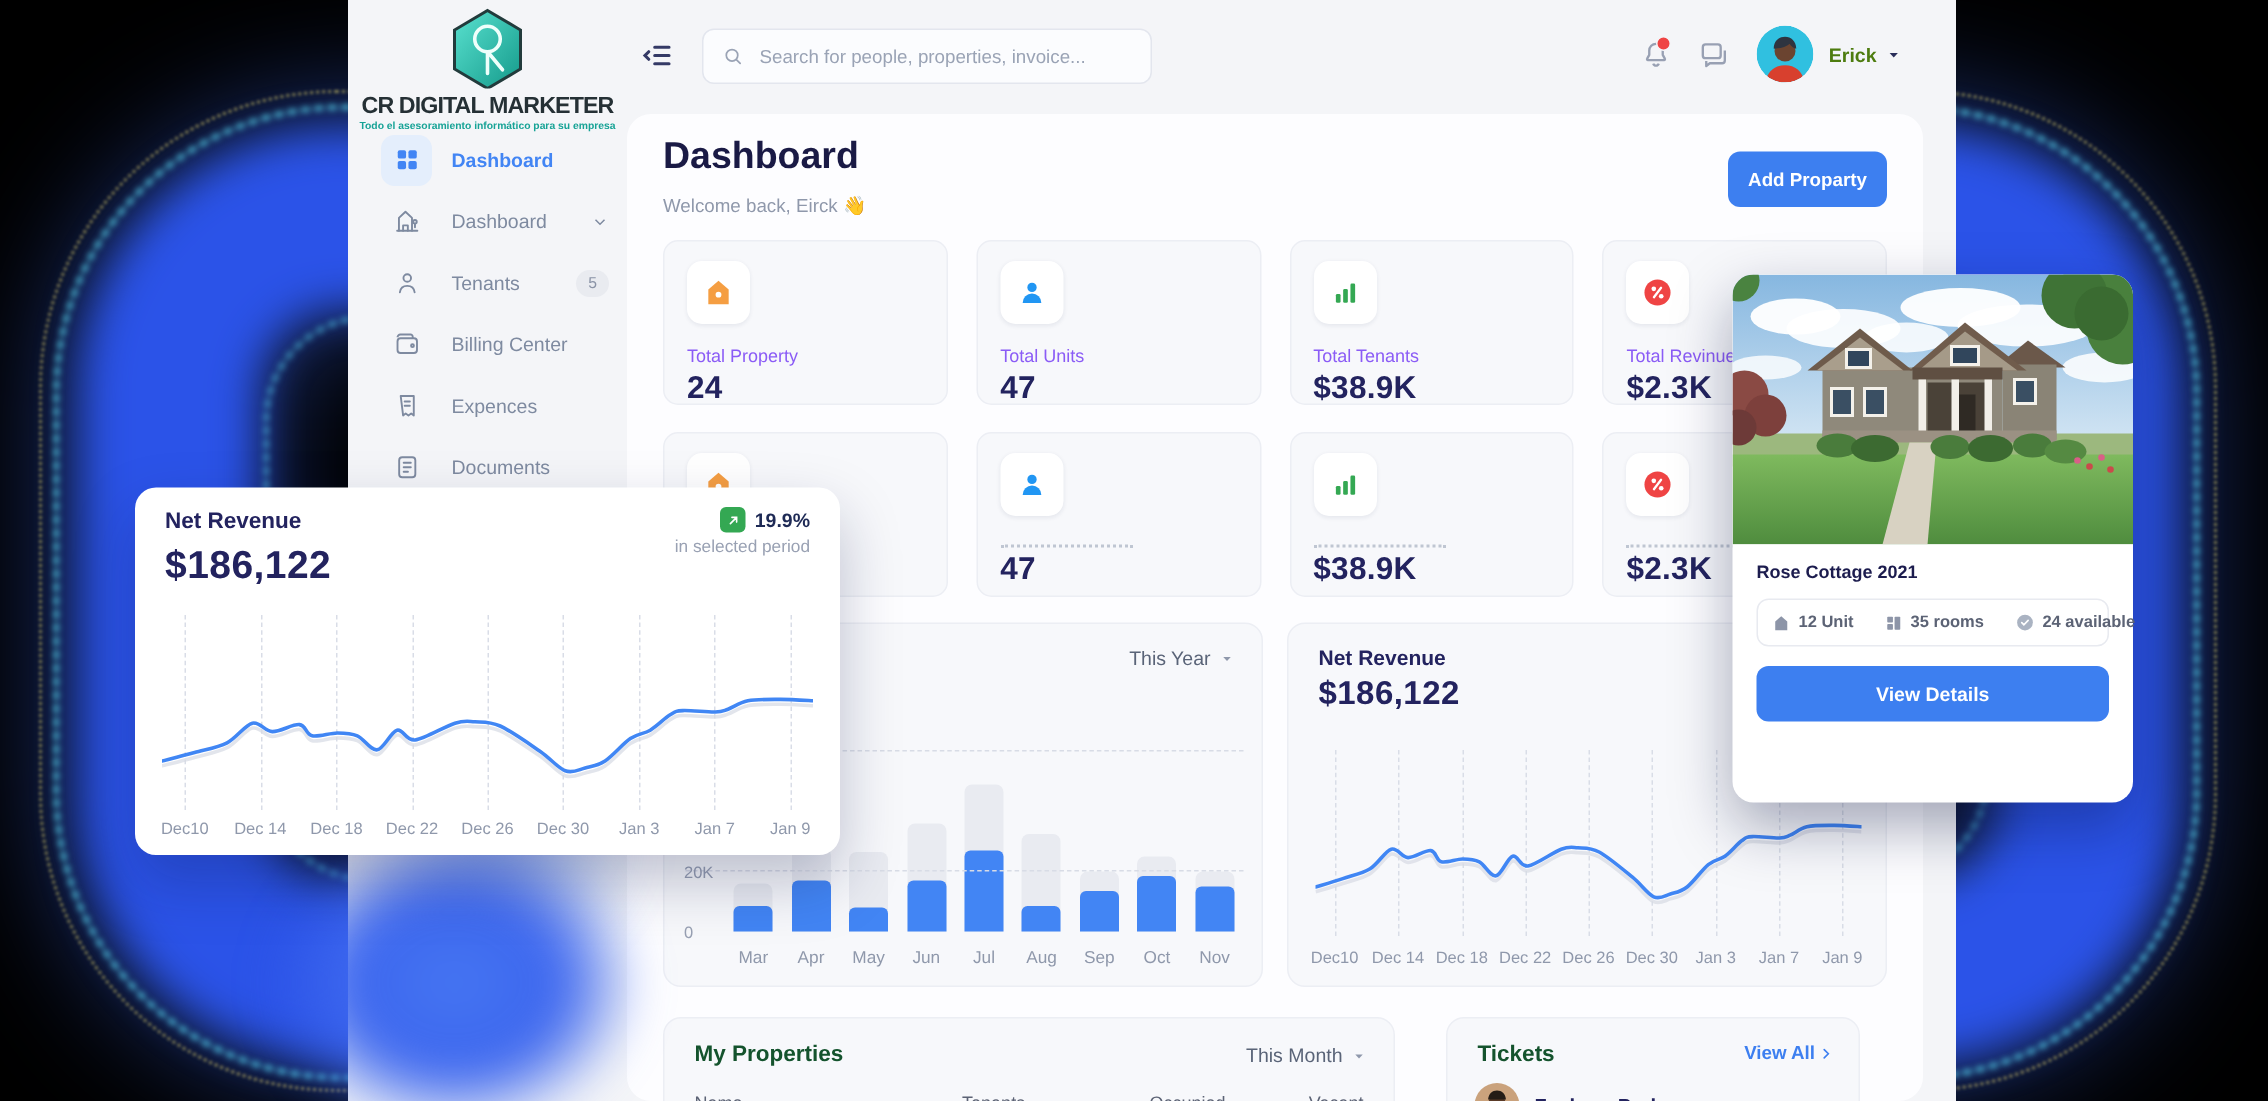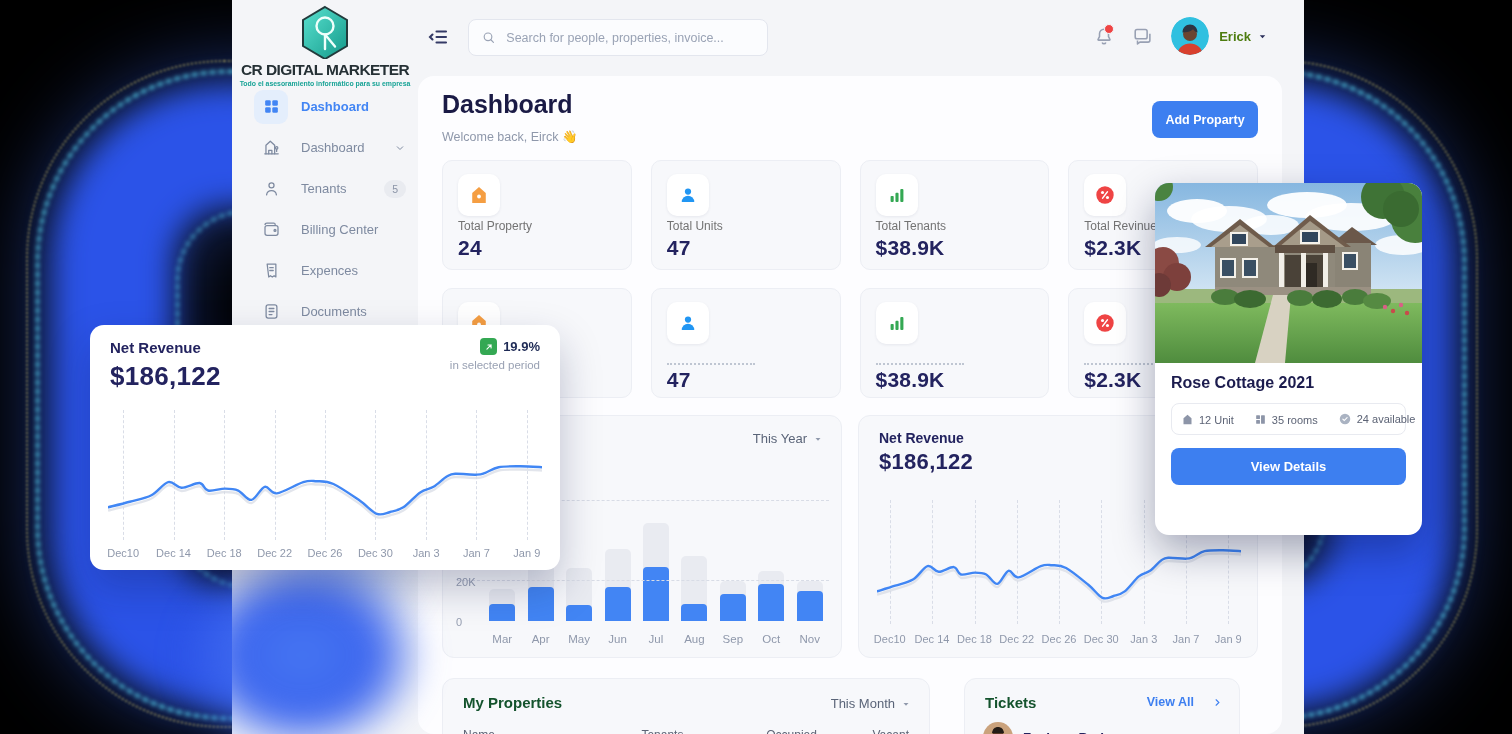--- a/index.html
+++ b/index.html
@@ -38,21 +38,21 @@
   .nchev{margin-left:auto;display:flex;}
   
   .panel{position:absolute;left:186px;top:76px;width:864px;height:658px;background:#fdfdff;border-radius:16px;}
   .ptitle{position:absolute;left:24px;top:14px;font-size:25px;font-weight:700;color:#1a1a45;}
   .welcome{position:absolute;left:24px;top:53px;font-size:12.5px;color:#8f98ab;}
   .addbtn{position:absolute;right:24px;top:25px;width:106px;height:37px;background:#3d7ff0;color:#fff;border:none;border-radius:8px;font-size:12.5px;font-weight:600;font-family:inherit;cursor:pointer;}
   .srow{position:absolute;left:24px;width:816px;display:grid;grid-template-columns:repeat(4,1fr);gap:19px;}
   .srow.r1{top:84px;}.srow.r2{top:212px;}
   .scard{background:#f7f8fb;border:1px solid #eceef4;border-radius:10px;padding:13px 15px;height:110px;box-sizing:border-box;}
   .stile{width:42px;height:42px;background:#fff;border-radius:10px;box-shadow:0 1px 3px rgba(25,39,80,.08);display:flex;align-items:center;justify-content:center;}
-  .slabel{font-size:12px;color:#737373;margin-top:3px;}
+  .slabel{font-size:12px;color:#8b5cf6;margin-top:14px;}
   .svalue{font-size:21px;font-weight:700;color:#23235f;margin-top:3px;letter-spacing:.2px;}
   .dotline{display:block;width:88px;border-top:2px dotted #bfc6d2;margin-top:19px;margin-bottom:2px;}
   .ccard{position:absolute;top:339px;width:400px;height:243px;background:#f7f8fb;border:1px solid #eceef4;border-radius:12px;box-sizing:border-box;}
   #barCard{left:24px;}#lineCard{left:440px;}
   .cfilter{position:absolute;right:18px;top:15px;display:flex;align-items:center;gap:6px;font-size:13px;color:#5a6478;cursor:pointer;}
   .bplot{position:absolute;left:40px;right:12px;bottom:36px;height:146px;display:flex;align-items:flex-end;}
   .hline{position:absolute;left:-26px;right:0;border-top:1px dashed #d8dce6;}
   .bcol{flex:1;display:flex;justify-content:center;align-items:flex-end;height:100%;}
   .btrack{width:26px;background:#e9ebf1;border-radius:5px 5px 0 0;display:flex;align-items:flex-end;}
   .bfill{width:100%;background:#4285f4;border-radius:4px 4px 0 0;}
@@ -66,39 +66,39 @@
   .lgrid{position:absolute;inset:0;}
   .vline{position:absolute;top:0;bottom:0;border-left:1px dashed #d9dde7;}
   .lsvg{position:absolute;left:0;right:0;bottom:0;width:100%;height:112px;}
   .xlab{position:absolute;left:18px;right:16px;bottom:10px;height:14px;font-size:11px;color:#8f98ab;}
   .xlab span{position:absolute;transform:translateX(-50%);white-space:nowrap;}
   .bcard{position:absolute;top:602px;height:150px;background:#f7f8fb;border:1px solid #eceef4;border-radius:12px;box-sizing:border-box;}
   #mpCard{left:24px;width:488px;}#tkCard{left:546px;width:276px;}
   .btitle{position:absolute;left:20px;top:15px;font-size:15px;font-weight:700;color:#14532d;}
   .mph{position:absolute;left:20px;right:20px;top:49px;display:flex;font-size:12px;color:#5c6375;}
   .mph span:nth-child(1){width:40%;}.mph span:nth-child(2){width:28%;}.mph span:nth-child(3){width:20%;}.mph span:nth-child(4){width:12%;text-align:right;}
-  .viewall{position:absolute;right:16px;top:16px;display:flex;align-items:center;gap:18px;font-size:12.5px;font-weight:600;color:#3d7ff0;cursor:pointer;}
+  .viewall{position:absolute;right:16px;top:16px;display:flex;align-items:center;gap:2px;font-size:12.5px;font-weight:600;color:#3d7ff0;cursor:pointer;}
   .trow{position:absolute;left:18px;top:43px;display:flex;align-items:center;gap:10px;}
   .tname{font-size:13.5px;font-weight:700;color:#23235f;}
   
   .fcard{position:absolute;left:90px;top:325px;width:470px;height:245px;background:#fff;border-radius:14px;box-shadow:0 18px 40px rgba(15,25,70,.25);z-index:3;}
   .fbadge{position:absolute;right:20px;top:13px;display:flex;gap:6px;align-items:center;font-size:13px;font-weight:700;color:#1e2a55;}
   .gb{width:17px;height:17px;border-radius:4px;background:#34a853;display:flex;align-items:center;justify-content:center;}
   .fnote{position:absolute;right:20px;top:34px;font-size:11.5px;color:#99a1b3;margin-left:44px;}
   .fvalue{position:absolute;left:20px;top:36px;font-size:26px;font-weight:700;color:#23235f;letter-spacing:.3px;}
   .fchart{left:18px;right:18px;top:85px;bottom:30px;}
   .fcard .xlab{left:18px;right:18px;bottom:9px;}
   .fcard .ltitle{font-size:15px;}
   
   .pcard{position:absolute;left:1155px;top:183px;width:267px;height:352px;background:#fff;border-radius:14px;box-shadow:0 16px 40px rgba(8,18,60,.35);z-index:4;}
   .pimg{width:267px;height:180px;border-radius:14px 14px 0 0;overflow:hidden;display:block;}
   .pbody{padding:11px 16px 16px;}
-  .pname{font-size:16px;font-weight:700;color:#1c1c4e;}
+  .pname{font-size:12px;font-weight:700;color:#1c1c4e;}
   .paddr{display:flex;gap:6px;font-size:11.5px;color:#8b93a6;line-height:1.5;margin-top:7px;}
-  .pstats{margin-top:11px;border:1px solid #e8eaf0;border-radius:8px;padding:8px 9px;display:flex;align-items:flex-end;gap:10px;font-size:11px;color:#5c6375;white-space:nowrap;}
+  .pstats{margin-top:11px;border:1px solid #e8eaf0;border-radius:8px;padding:8px 9px;display:flex;align-items:center;gap:10px;font-size:11px;color:#5c6375;white-space:nowrap;font-weight:bold;}
   .pstat{display:flex;align-items:center;gap:5px;}
   .pbtn{margin-top:13px;width:100%;height:37px;background:#3d7ff0;color:#fff;border:none;border-radius:8px;font-size:13px;font-weight:700;font-family:inherit;cursor:pointer;}
 </style>
 </head>
 <body>
 
 <div class="stage">
   <div class="ring-haze"></div>
   <div class="ring-core"></div>
   <div class="ring-cyan"></div>

